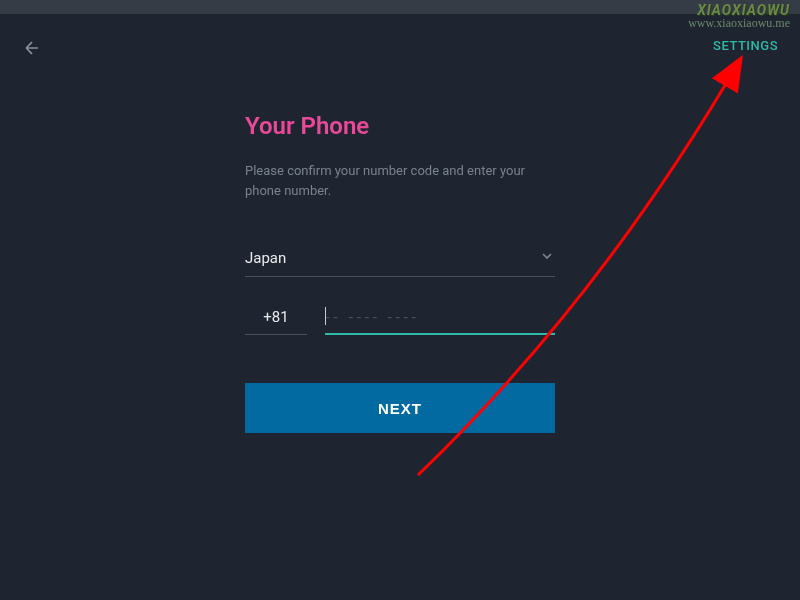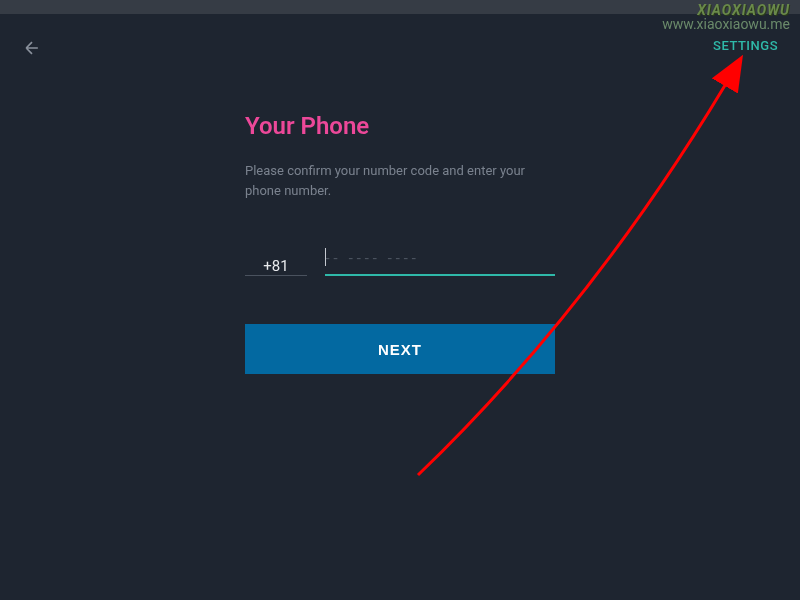--- a/index.html
+++ b/index.html
@@ -28,23 +28,24 @@
     }
     .watermark-logo {
       font-size: 14px;
       font-weight: bold;
       font-style: italic;
       letter-spacing: 1px;
       color: #6a8a4a;
       text-shadow: 1px 1px 0 #2a3a1a;
     }
     .watermark-url {
-      font-size: 14px;
+      font-size: 12px;
       color: #6a8a6a;
       margin-top: -2px;
+      font-family: Liberation Serif, serif;
     }
     .header {
       display: flex;
       justify-content: space-between;
       align-items: flex-start;
       padding: 24px 22px 10px 22px;
     }
     .back-arrow {
       color: #8a919c;
       cursor: pointer;
@@ -100,20 +101,21 @@
     }
     .phone-row {
       display: flex;
       gap: 18px;
       align-items: flex-end;
       margin-bottom: 48px;
     }
     .country-code {
       width: 62px;
       border-bottom: 1px solid #4a525e;
+      padding-bottom: 8px;
       color: #e8eaed;
       font-size: 15px;
       text-align: center;
     }
     .phone-input-wrap {
       flex: 1;
       border-bottom: 2px solid #2fb9a9;
       padding-bottom: 7px;
       position: relative;
     }
@@ -171,20 +173,28 @@
       <path d="M19 12H5M5 12L12 19M5 12L12 5"></path>
     </svg>
   </div>
   <div class="settings-link">SETTINGS</div>
 </div>
 
 <div class="content">
   <h1 class="title">Your Phone</h1>
   <p class="subtitle">Please confirm your number code and enter your phone number.</p>
 
+  <div class="country-select">
+    <span class="country-label">Japan</span>
+    <span class="chevron">
+      <svg viewBox="0 0 24 24" fill="none" stroke="currentColor" stroke-width="2.5">
+        <path d="M6 9l6 6 6-6"></path>
+      </svg>
+    </span>
+  </div>
 
   <div class="phone-row">
     <div class="country-code">+81</div>
     <div class="phone-input-wrap">
       <div class="cursor-caret"></div>
       <input class="phone-input" type="text" placeholder="-- ---- ----" style="">
     </div>
   </div>
 
   <button class="next-button">NEXT</button>

